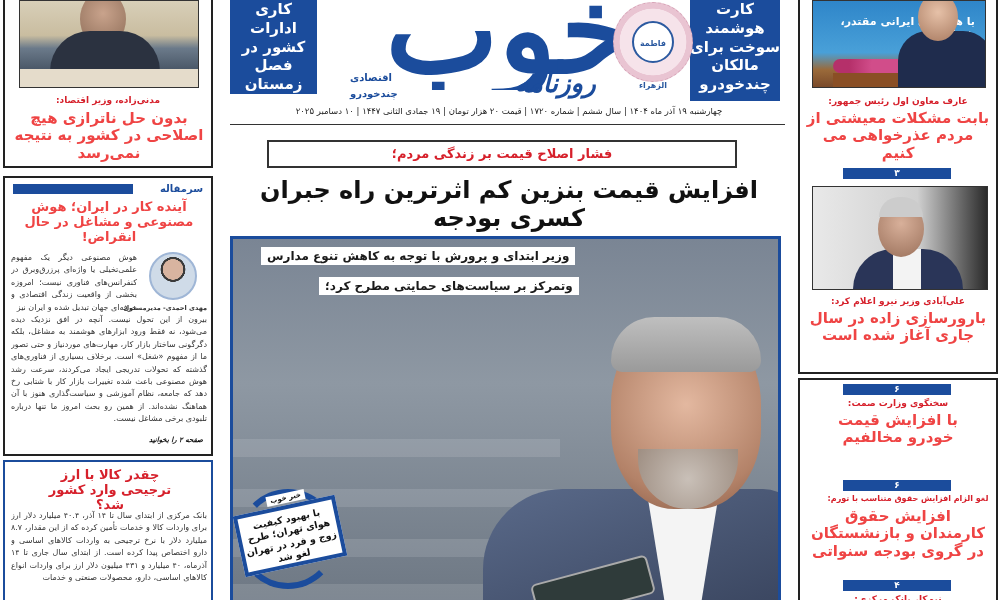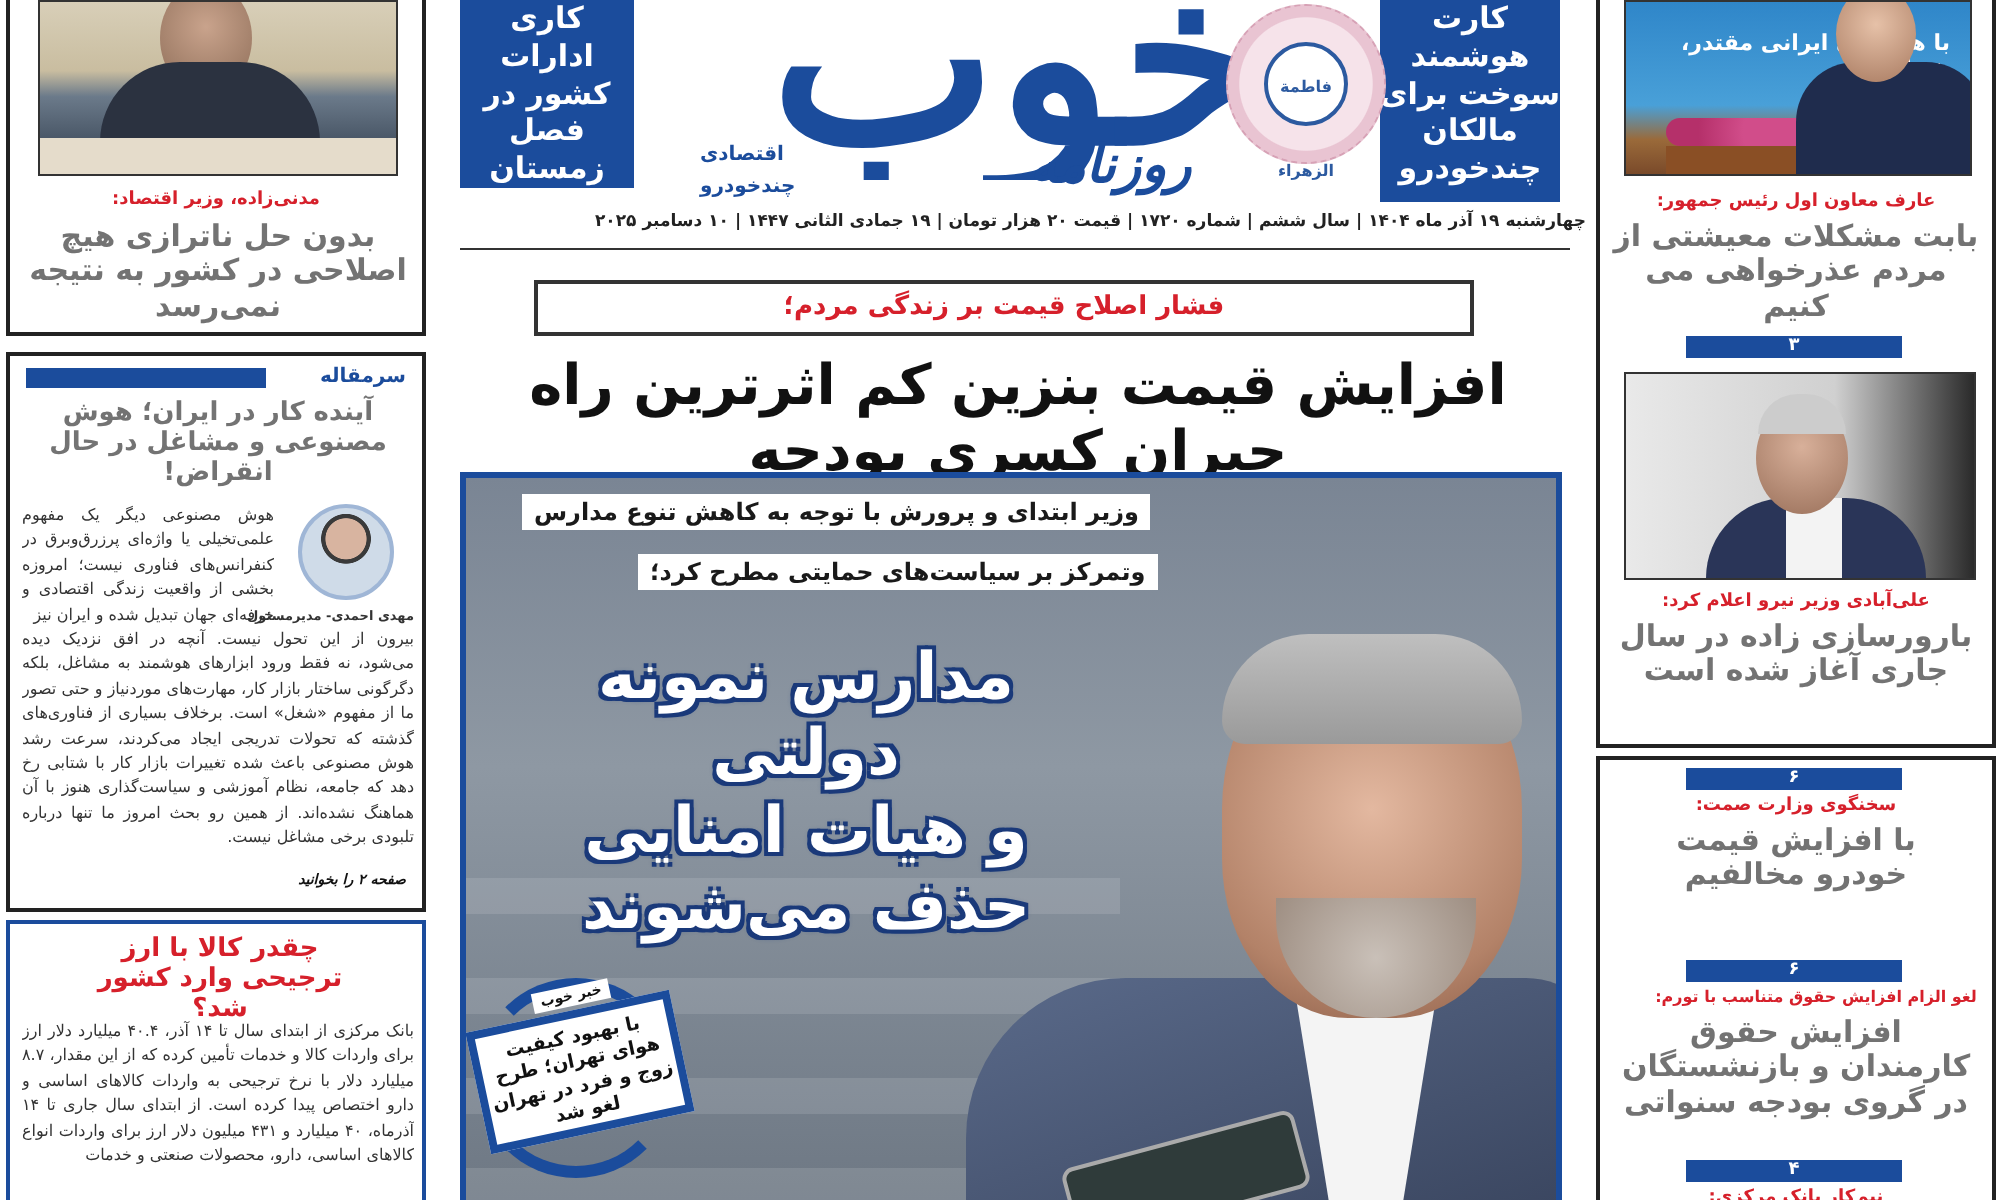--- a/index.html
+++ b/index.html
@@ -38,38 +38,38 @@
     .photo-edu .hair { position:absolute; left:378px; top:78px; width:150px; height:55px; border-radius:75px 75px 20px 20px; background: linear-gradient(180deg, #bfbfbf, #9a9a9a); }
     .photo-edu .beard { position:absolute; left:405px; top:210px; width:100px; height:60px; border-radius: 0 0 50px 50px; background: radial-gradient(circle, #c9c0b8, #9e8e82); }
     .photo-edu .suit { position:absolute; left:250px; top:250px; width:320px; height:140px; border-radius: 80px 40px 0 0; background: linear-gradient(160deg, #5a6a8a, #36415a); }
     .photo-edu .shirt { position:absolute; left:415px; top:260px; width:70px; height:130px; background:#f4f4f4; clip-path: polygon(0 0, 100% 0, 70% 100%, 30% 100%); }
     .photo-edu .mic { position:absolute; left:300px; top:330px; width:120px; height:40px; transform: rotate(-15deg); border-radius: 6px; background:#2f3b3a; border:2px solid #aaa; }
 
     .photo-author { position:absolute; width:48px; height:48px; border-radius:50%; border:2px solid #9fb6d6; background: radial-gradient(circle at 50% 35%, #d8b4a0 0 28%, #3a3a3a 29% 34%, #cfdbe8 35%); overflow:hidden; }
 
     
     .kicker { color: #d6202b; font-weight: bold; font-size: 9px; text-align: center; font-family: "DejaVu Sans", sans-serif; }
-    .headline { color: #737373; font-weight: bold; text-align: center; font-family: "DejaVu Sans", sans-serif; line-height: 1.15; }
+    .headline { color: #ef4444; font-weight: bold; text-align: center; font-family: "DejaVu Sans", sans-serif; line-height: 1.15; }
     .body-text { color: #333; font-size: 8px; line-height: 1.55; text-align: justify; font-family: "DejaVu Sans", sans-serif; }
 
     .pagebar { position:absolute; height:11px; background:#1b4c9c; color:#fff; font-size:9px; font-weight:bold; text-align:center; line-height:11px; }
 
     .bluebox { position:absolute; background:#1b4c9c; color:#fff; font-weight:bold; text-align:center; font-size:15px; line-height:1.25; padding-top:4px; }
 
     
     .logo-main { position:absolute; left:150px; top:-30px; width:270px; height:120px; color:#1b4c9c; font-size:120px; font-weight:bold; line-height:1; font-family:"DejaVu Serif", serif; text-align:center; overflow:hidden; }
     .logo-sub { position:absolute; color:#1b4c9c; font-weight:bold; font-family:"DejaVu Sans", sans-serif; }
     .emblem { position:absolute; left:388px; top:2px; width:80px; height:80px; border-radius:50%; background: radial-gradient(circle, #fff 0 35%, #f6e3ea 36% 60%, #e9c4d2 61% 100%); border:1px dashed #d7a2b6; }
     .emblem .inner { position:absolute; left:18px; top:18px; width:42px; height:42px; border-radius:50%; border:2px solid #2c5aa0; background:#fff; color:#2c5aa0; font-size:8px; text-align:center; line-height:42px; font-weight:bold; }
 
-    .dateline { position:absolute; left:0; top:106px; width:568px; font-size:8.5px; color:#222; font-weight:bold; }
+    .dateline { position:absolute; left:0; top:106px; width:568px; text-align:center; font-size:8.5px; color:#222; font-weight:normal; }
     .rule { position:absolute; height:1px; background:#333; }
 
     .kicker-box { position:absolute; left:42px; top:140px; width:470px; height:28px; border:2px solid #333; text-align:center; line-height:24px; color:#d6202b; font-size:13px; font-weight:bold; }
-    .main-headline { position:absolute; left:0; top:176px; width:568px; text-align:center; font-size:28px; font-weight:bold; color:#111; }
+    .main-headline { position:absolute; left:0; top:176px; width:568px; text-align:center; font-size:24px; font-weight:bold; color:#111; }
 
     .feature { position:absolute; left:5px; top:236px; width:551px; height:364px; border:3px solid #1b4c9c; border-bottom:none; overflow:hidden; }
     .feature-kicker { position:absolute; background:#fff; color:#1a1a1a; font-weight:bold; font-size:12px; padding:2px 6px; }
     .feature-title { position:absolute; left:20px; top:80px; width:300px; color:#fff; font-weight:bold; font-size:32px; text-align:center; line-height:1.2; text-shadow: 0 0 3px #1b3a7a, 2px 2px 0 #1b3a7a, -2px -2px 0 #1b3a7a, 2px -2px 0 #1b3a7a, -2px 2px 0 #1b3a7a; }
 
     .goodnews { position:absolute; left:5px; top:250px; width:108px; height:100px; }
     .goodnews .ring { position:absolute; left:0; top:0; width:100px; height:100px; border-radius:50%; border:6px solid #1b4c9c; border-left-color: transparent; border-right-color: transparent; }
     .goodnews .card { position:absolute; left:0; top:16px; width:104px; height:62px; background:#fff; border:4px solid #1b4c9c; transform: rotate(-12deg); text-align:center; font-size:9.5px; font-weight:bold; color:#111; line-height:1.3; padding-top:4px; }
     .goodnews .tag { position:absolute; left:28px; top:4px; background:#fff; font-size:7px; font-weight:bold; padding:1px 4px; transform: rotate(-12deg); color:#111; }
   </style>
@@ -132,25 +132,20 @@
     <div class="suit"></div>
     <div class="shirt"></div>
     <div class="head"></div>
     <div class="hair"></div>
     <div class="beard"></div>
     <div class="mic"></div>
 
     <div class="feature-kicker" style="left:28px; top:8px;">وزیر ابتدای و پرورش با توجه به کاهش تنوع مدارس</div>
     <div class="feature-kicker" style="left:86px; top:38px;">وتمرکز بر سیاست‌های حمایتی مطرح کرد؛</div>
 
-    <div class="feature-title">
-      <div>مدارس نمونه دولتی</div>
-      <div>و هیات امنایی</div>
-      <div>حذف می‌شوند</div>
-    </div>
 
     <div class="goodnews">
       <div class="ring"></div>
       <div class="card">با بهبود کیفیت هوای تهران؛ طرح زوج و فرد در تهران لغو شد</div>
       <div class="tag">خبر خوب</div>
     </div>
   </div>
 </div>
 
 <div class="col-right">

